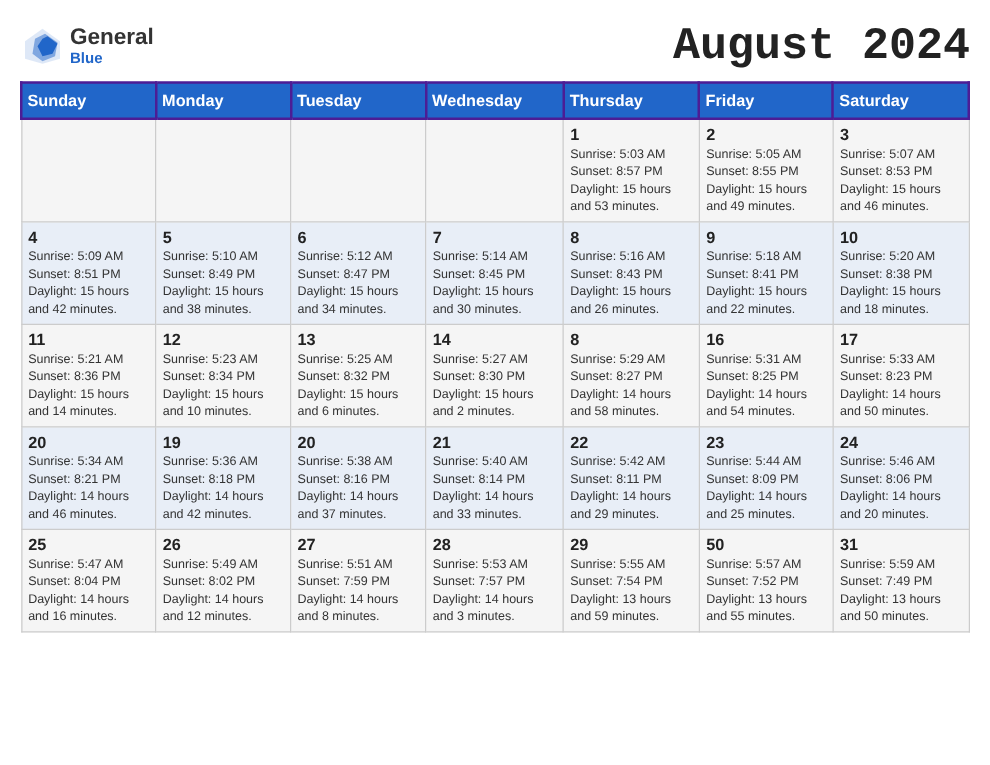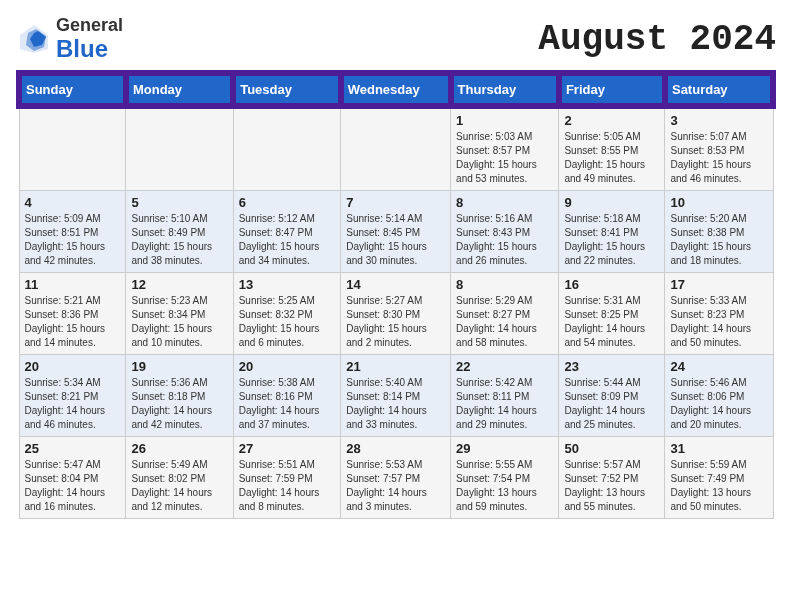--- a/index.html
+++ b/index.html
@@ -25,21 +25,21 @@
       display: flex;
       flex-direction: column;
       line-height: 1.1;
     }
     .logo-general {
       font-size: 18px;
       font-weight: bold;
       color: #333;
     }
     .logo-blue {
-      font-size: 24px;
+      font-size: 12px;
       font-weight: bold;
       color: #2166c9;
     }
     .logo-icon {
       width: 36px;
       height: 36px;
     }
     .title-block {
       text-align: right;
     }
@@ -58,21 +58,21 @@
       border-collapse: collapse;
     }
     thead tr {
       background-color: #2166c9;
       color: #fff;
     }
     thead th {
       padding: 6px 4px;
       font-size: 13px;
       text-align: left;
-      border: 6px solid #4c1d95;
+      border: 2px solid #4c1d95;
     }
     tbody tr {
       vertical-align: top;
     }
     tbody tr:nth-child(odd) {
       background-color: #f5f5f5;
     }
     tbody tr:nth-child(even) {
       background-color: #e8eef7;
     }

